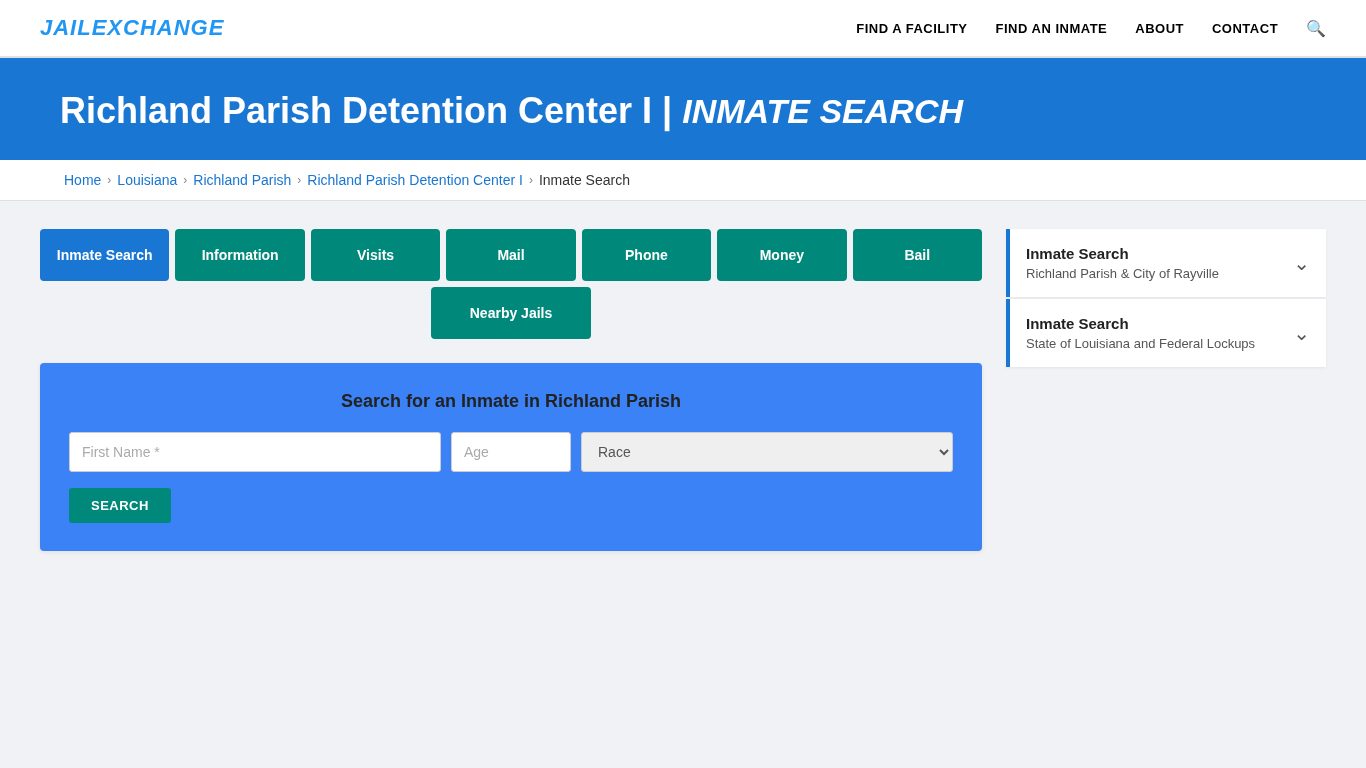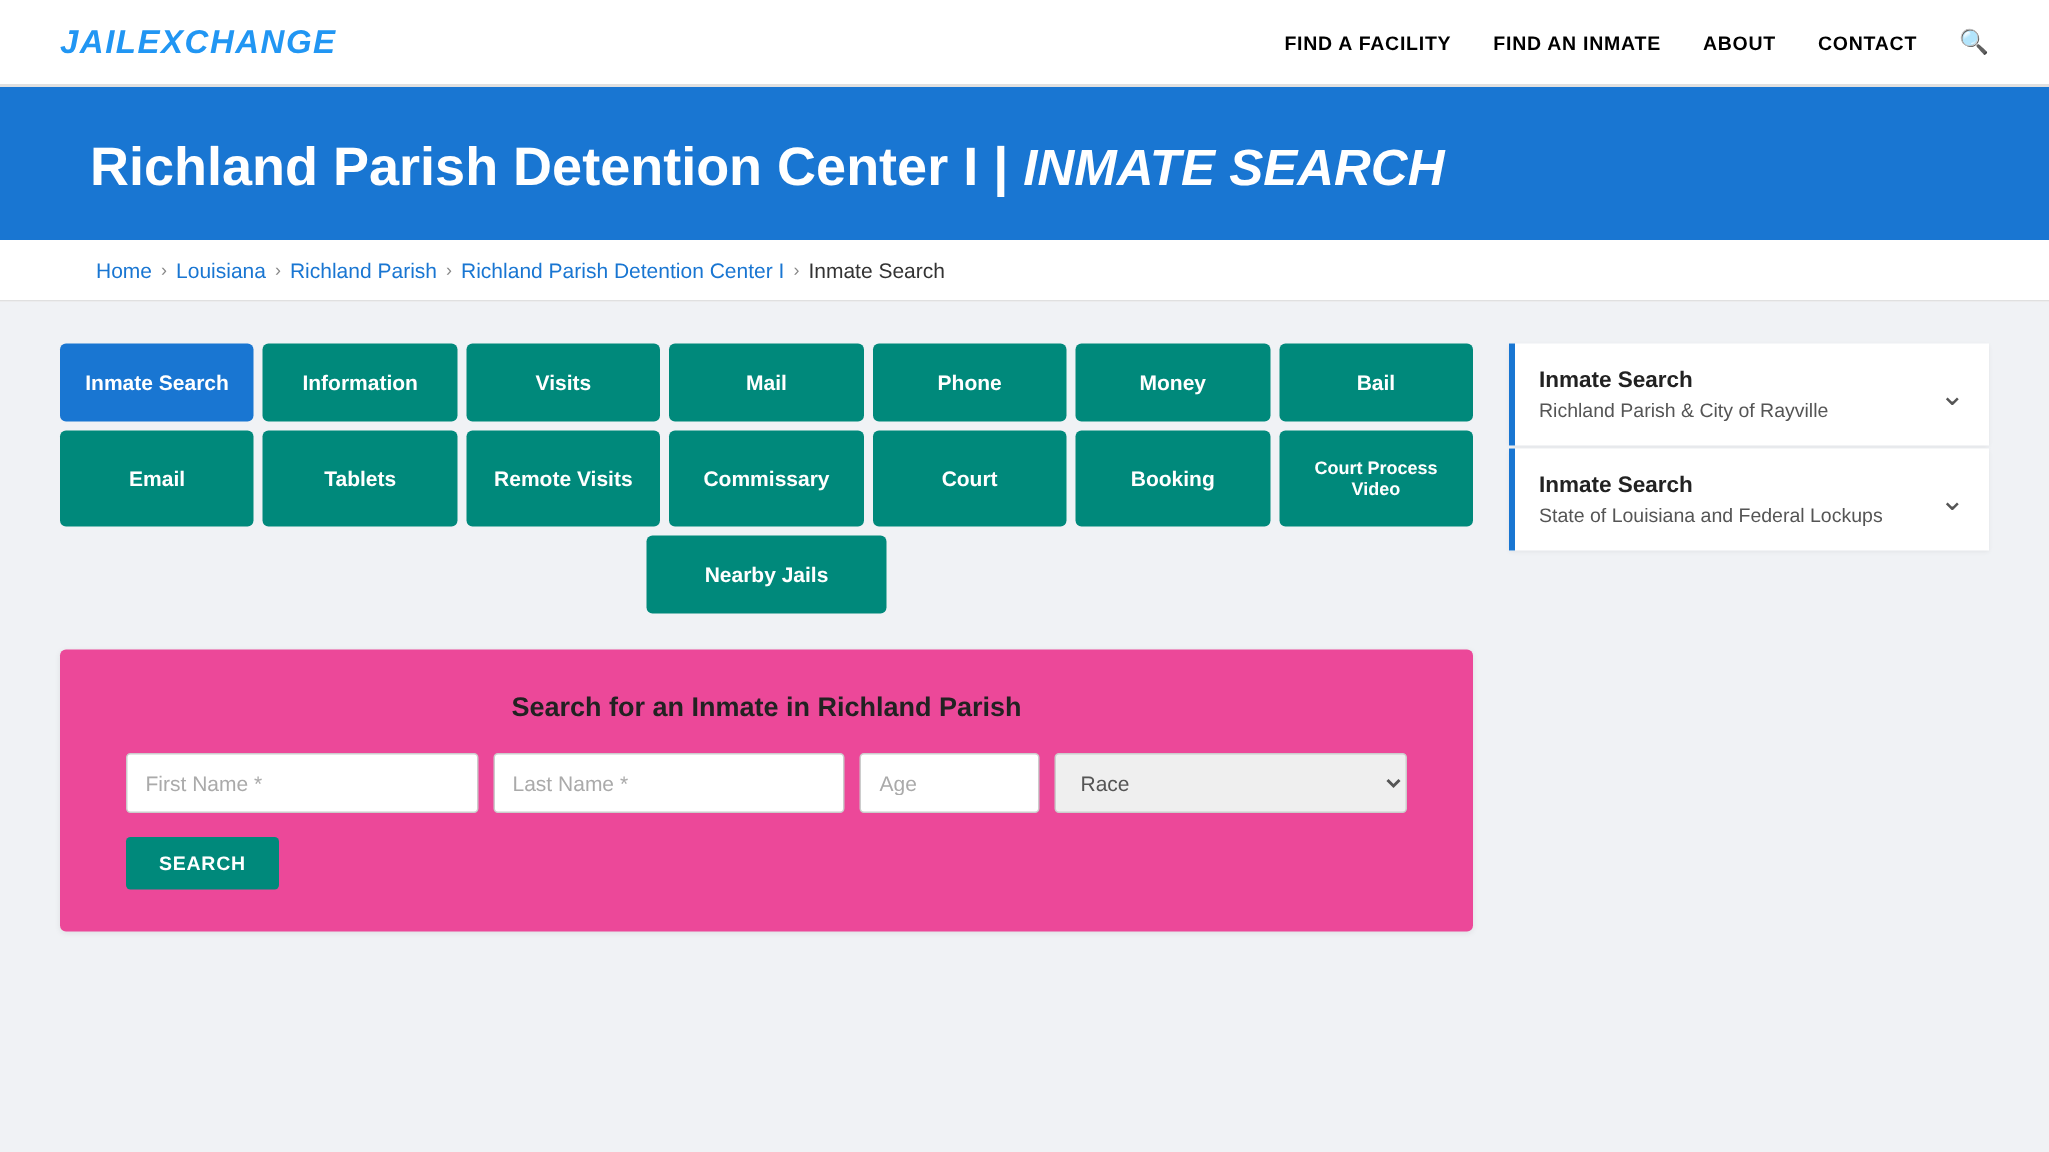--- a/index.html
+++ b/index.html
@@ -120,23 +120,23 @@
       font-weight: 600;
       cursor: pointer;
       text-align: center;
       transition: background 0.2s;
     }
     .tab-btn.active { background: #1976d2; }
     .tab-btn.wide { min-width: 160px; }
 
     
     .search-box {
-      background: #ec4899;
+      background: #3b82f6;
       border-radius: 4px;
-      padding: 28px 44px;
+      padding: 28px 29px;
       box-shadow: 0 1px 4px rgba(0,0,0,0.08);
     }
     .search-box h2 {
       font-size: 18px;
       font-weight: 700;
       margin-bottom: 20px;
       text-align: center;
       color: #222;
     }
     .form-row {
@@ -239,39 +239,29 @@
     <div class="btn-grid">
       <button class="tab-btn active">Inmate Search</button>
       <button class="tab-btn">Information</button>
       <button class="tab-btn">Visits</button>
       <button class="tab-btn">Mail</button>
       <button class="tab-btn">Phone</button>
       <button class="tab-btn">Money</button>
       <button class="tab-btn">Bail</button>
     </div>
 
-    <div class="btn-grid-row2">
-      <button class="tab-btn">Email</button>
-      <button class="tab-btn">Tablets</button>
-      <button class="tab-btn">Remote Visits</button>
-      <button class="tab-btn">Commissary</button>
-      <button class="tab-btn">Court</button>
-      <button class="tab-btn">Booking</button>
-      <button class="tab-btn" style="font-size:12px;">Court Process Video</button>
-    </div>
 
     <div class="btn-grid-row3">
       <button class="tab-btn wide">Nearby Jails</button>
     </div>
 
     <div class="search-box">
       <h2>Search for an Inmate in Richland Parish</h2>
       <div class="form-row">
         <input type="text" placeholder="First Name *" style="">
-        <input type="text" placeholder="Last Name *" style="">
         <input type="text" style="max-width: 120px;" placeholder="Age">
         <select>
           <option>Race</option>
           <option>White</option>
           <option>Black</option>
           <option>Hispanic</option>
           <option>Asian</option>
           <option>Other</option>
         </select>
       </div>

